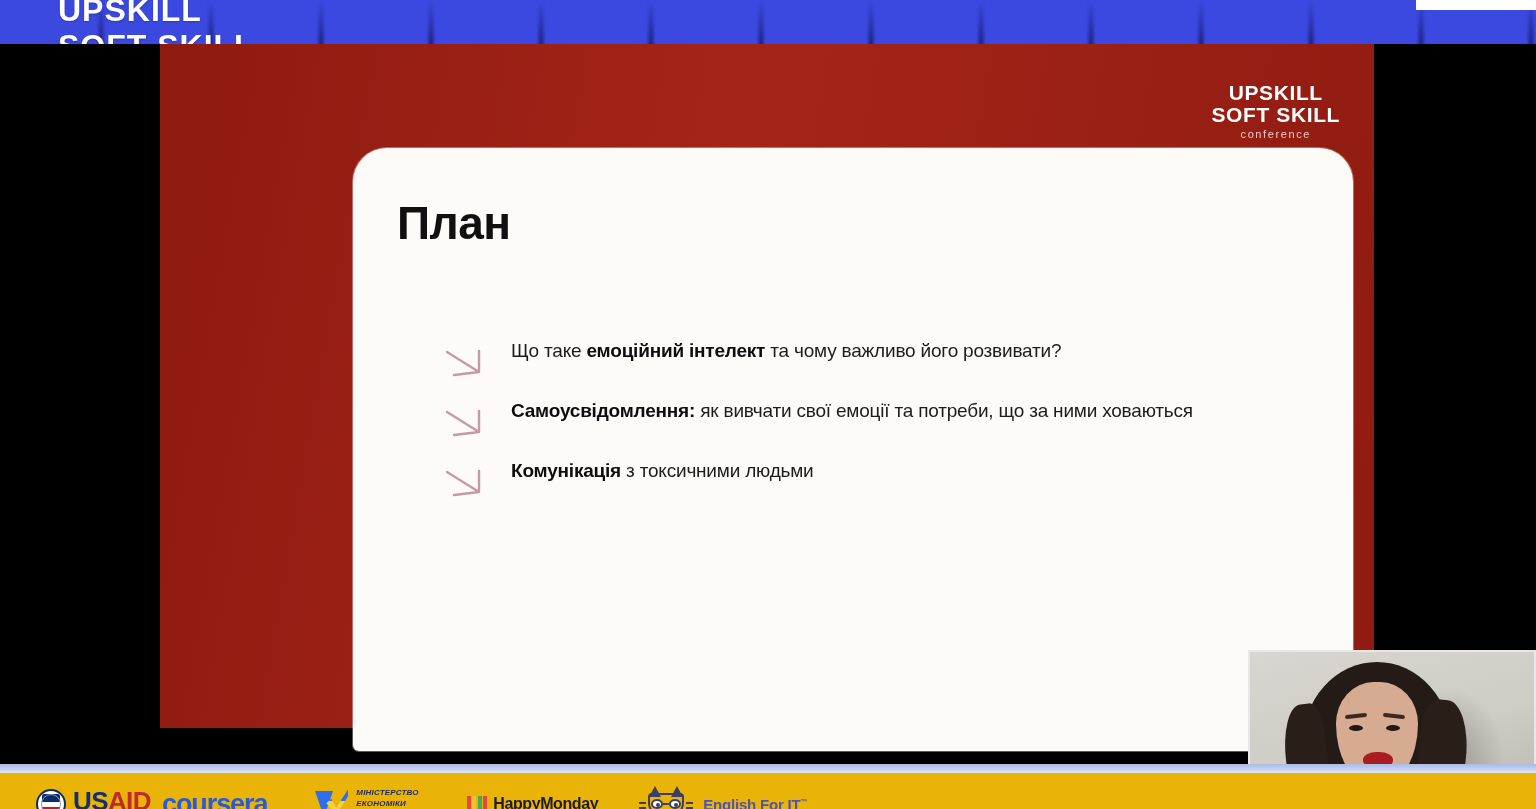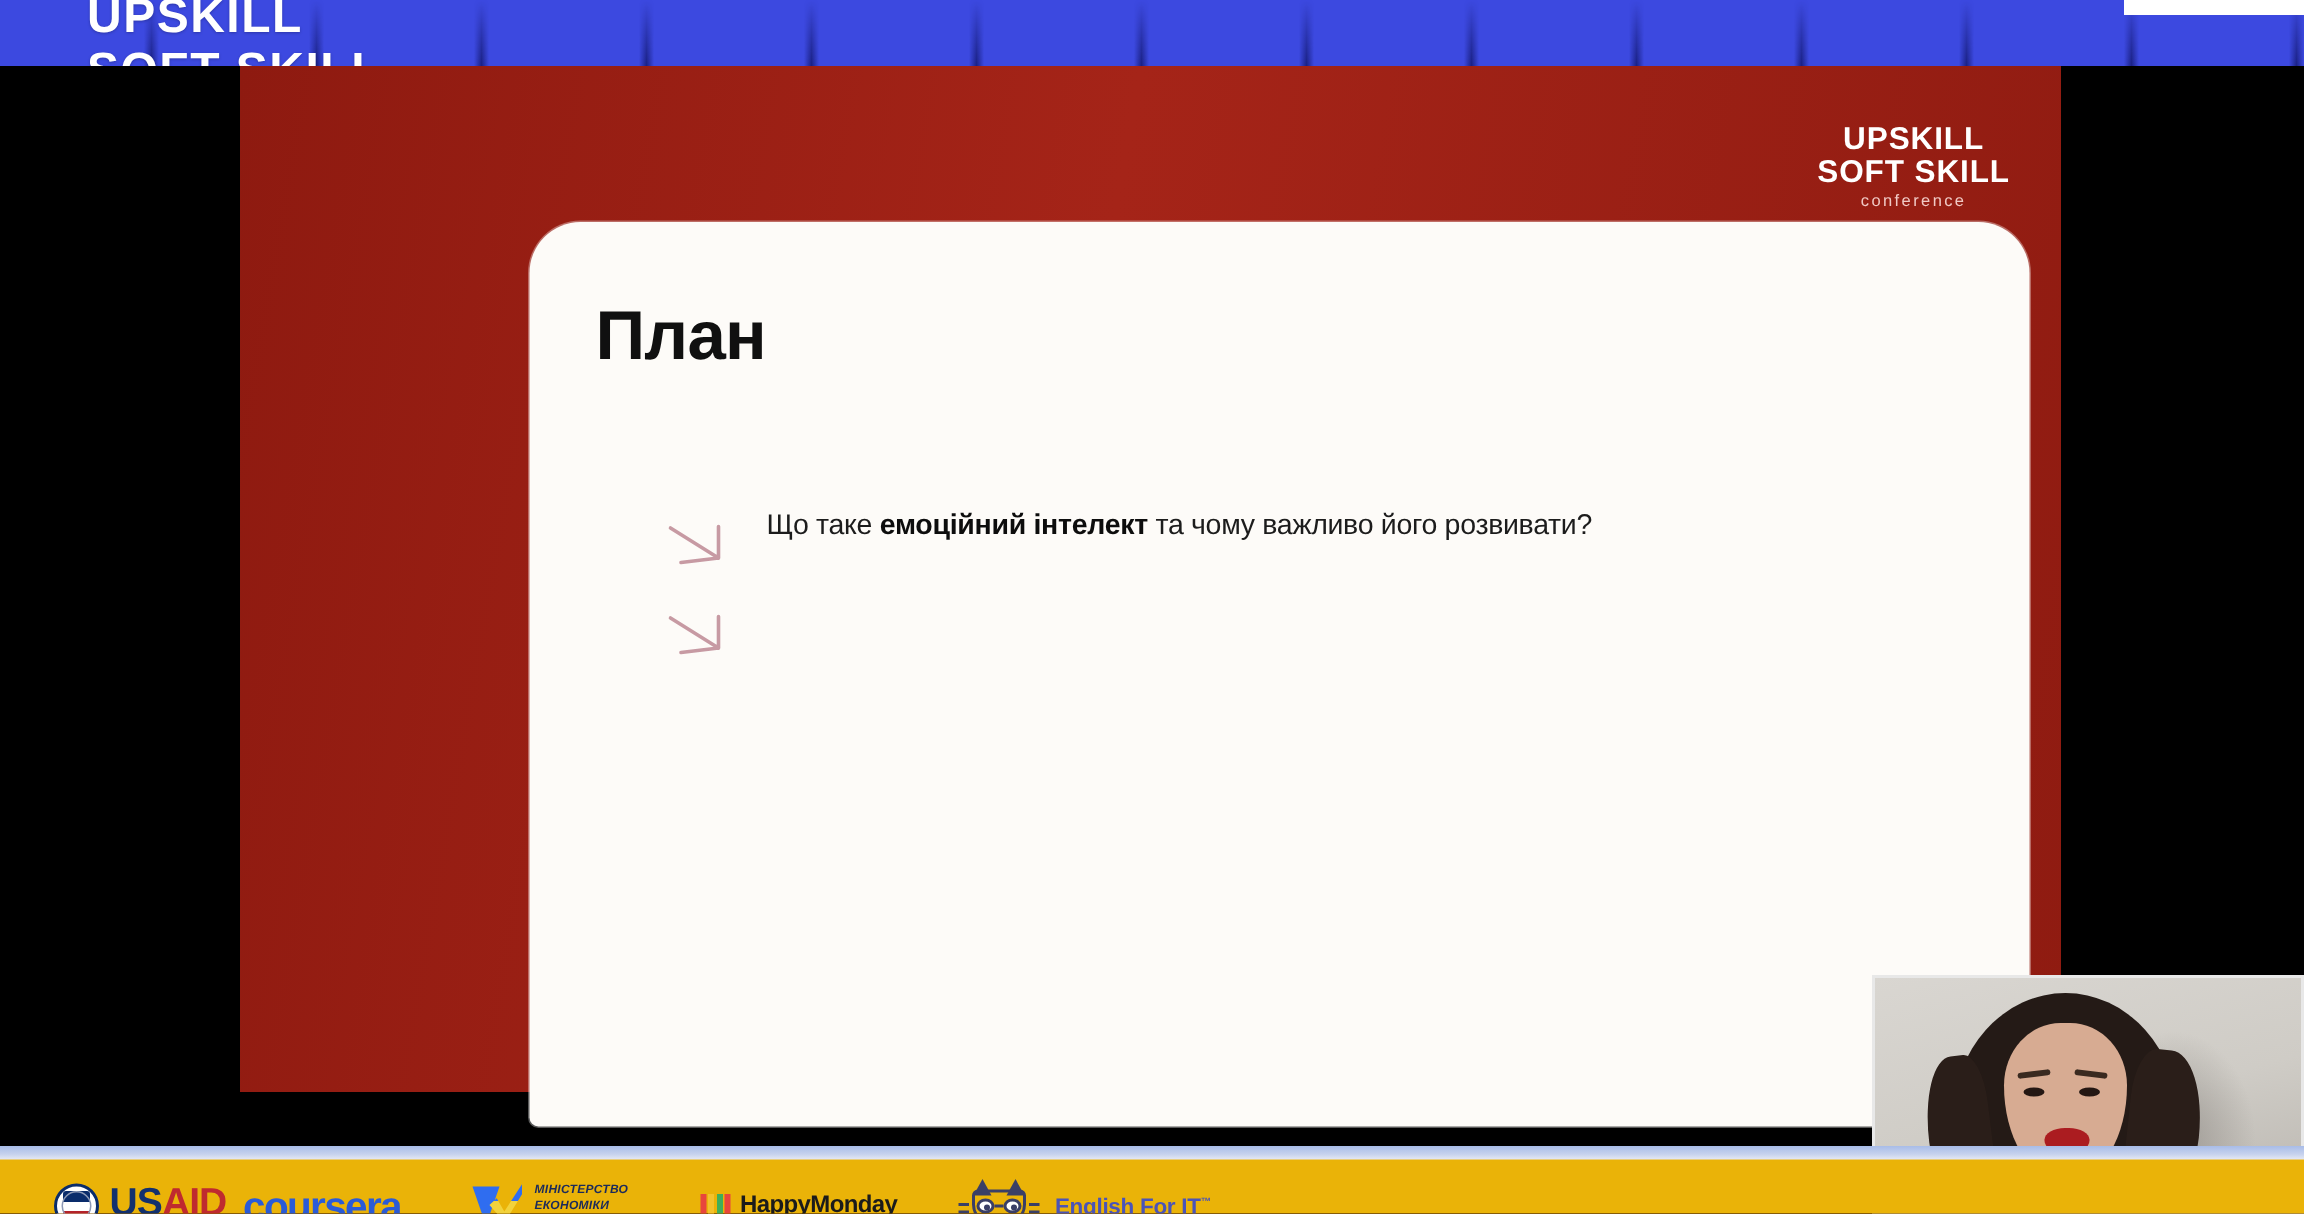--- a/index.html
+++ b/index.html
@@ -289,27 +289,40 @@
           <div class="bullet-arrow">
             <svg width="72" height="40" viewBox="0 0 72 40" aria-hidden="true">
               <path d="M8 8 L40 28 M40 28 L40 7 M40 28 L15 31" fill="none" stroke="#c79aa3" stroke-width="2.4" stroke-linecap="round"></path>
             </svg>
           </div>
           <div class="bullet-text">
             <span>Що таке </span><b>емоційний інтелект</b><span> та чому важливо його розвивати?</span>
           </div>
         </div>
 
-
-
         <div class="bullet-row">
           <div class="bullet-arrow">
             <svg width="72" height="40" viewBox="0 0 72 40" aria-hidden="true">
               <path d="M8 8 L40 28 M40 28 L40 7 M40 28 L15 31" fill="none" stroke="#c79aa3" stroke-width="2.4" stroke-linecap="round"></path>
             </svg>
+          </div>
+          <div class="bullet-text">
+            <span></span><b>Самоусвідомлення:</b><span> як вивчати свої емоції та потреби, що за ними ховаються</span>
+          </div>
+        </div>
+
+
+        <div class="bullet-row">
+          <div class="bullet-arrow">
+            <svg width="72" height="40" viewBox="0 0 72 40" aria-hidden="true">
+              <path d="M8 8 L40 28 M40 28 L40 7 M40 28 L15 31" fill="none" stroke="#c79aa3" stroke-width="2.4" stroke-linecap="round"></path>
+            </svg>
+          </div>
+          <div class="bullet-text">
+            <span></span><b>Комунікація</b><span> з токсичними людьми</span>
           </div>
         </div>
 
       </div>
     </div>
   </div>
 
   <div id="left-letterbox"></div>
   <div id="right-letterbox"></div>
 </div>

